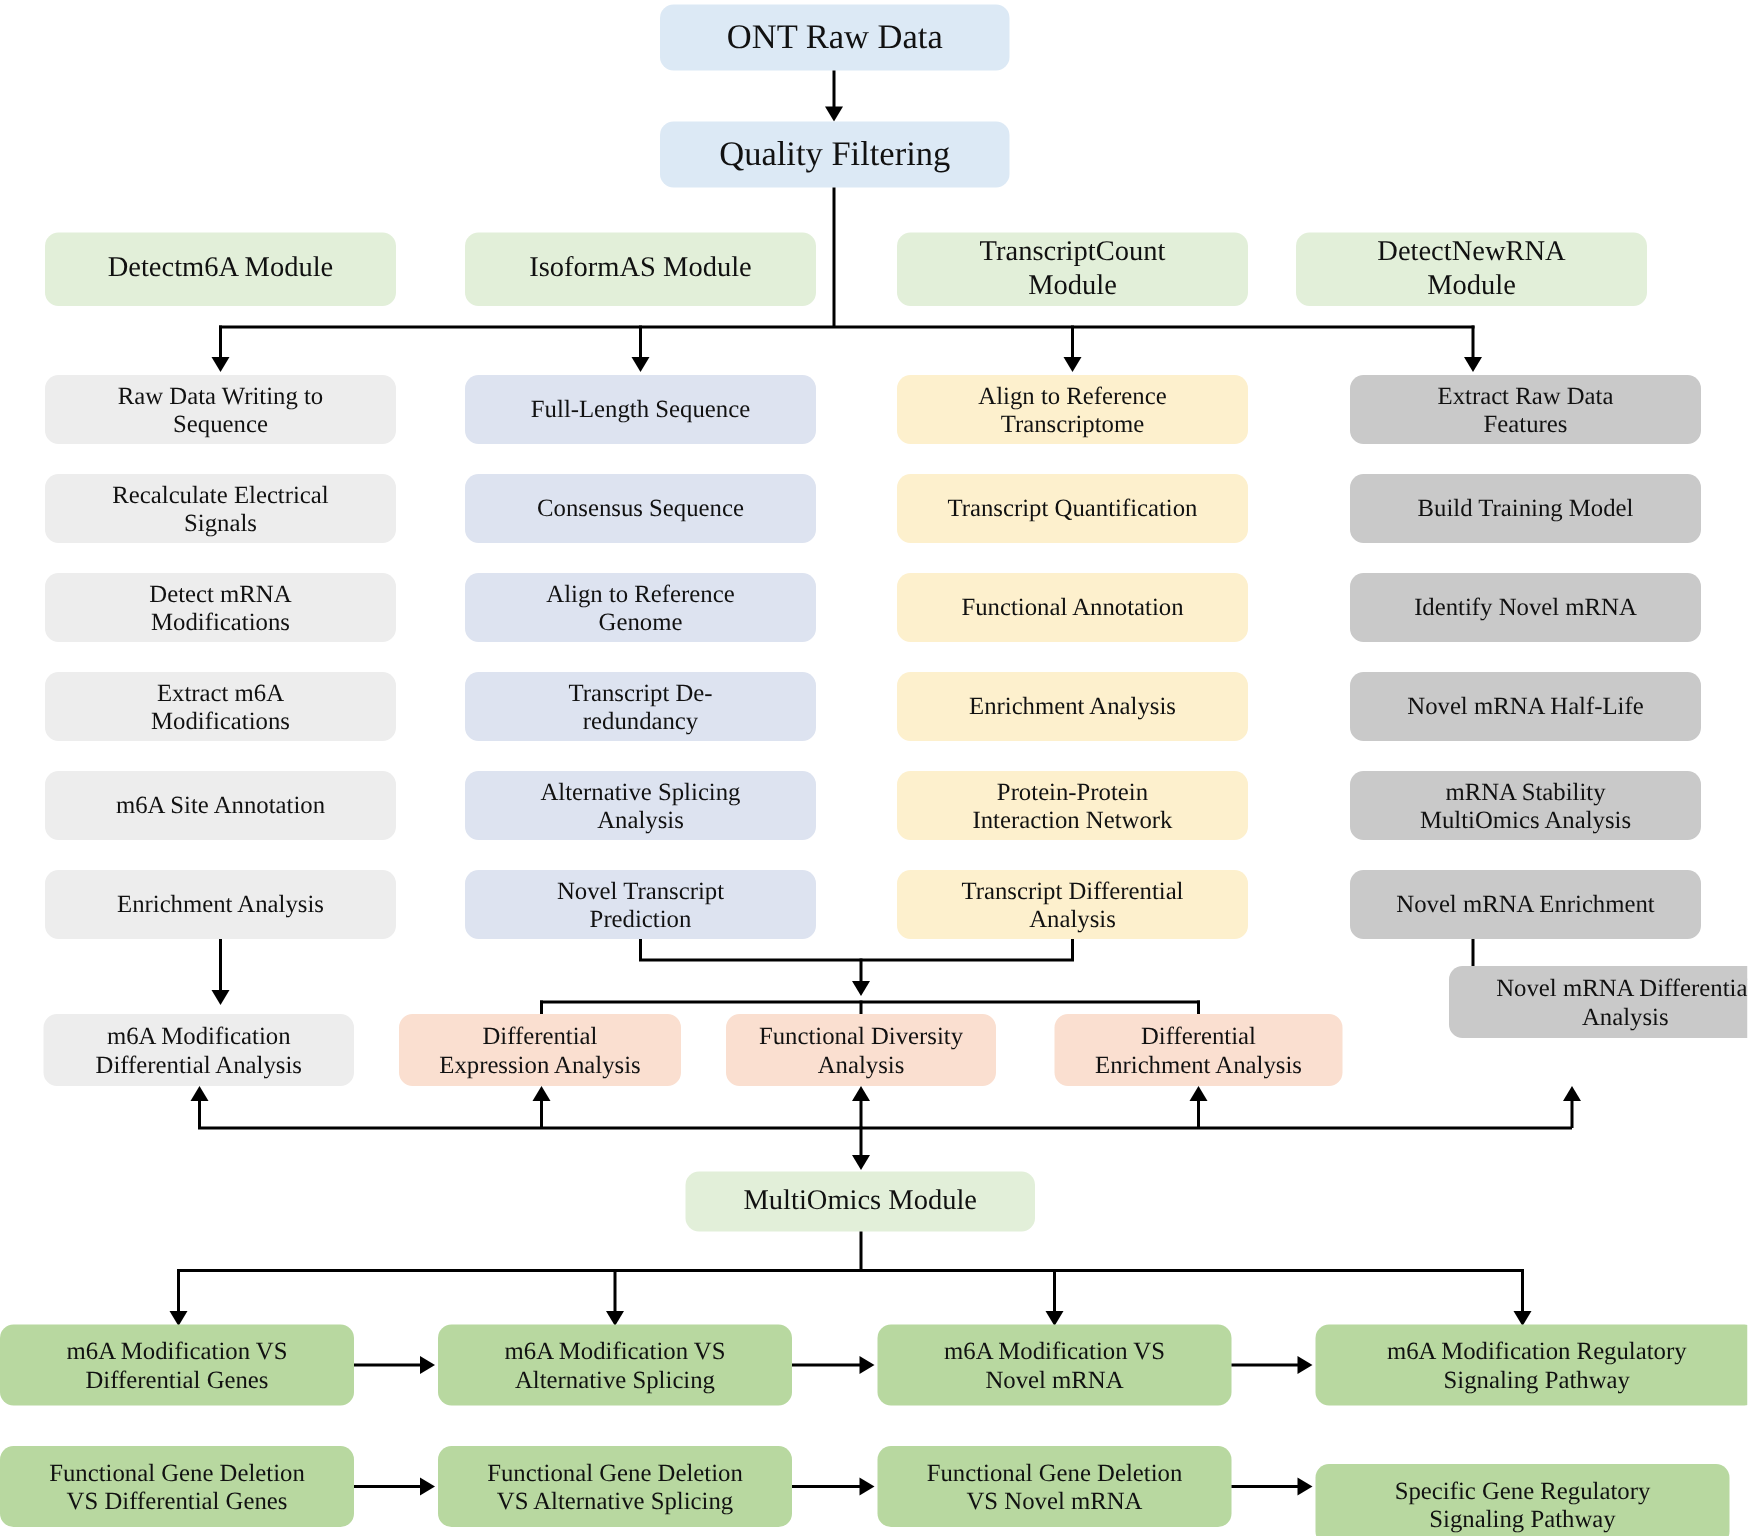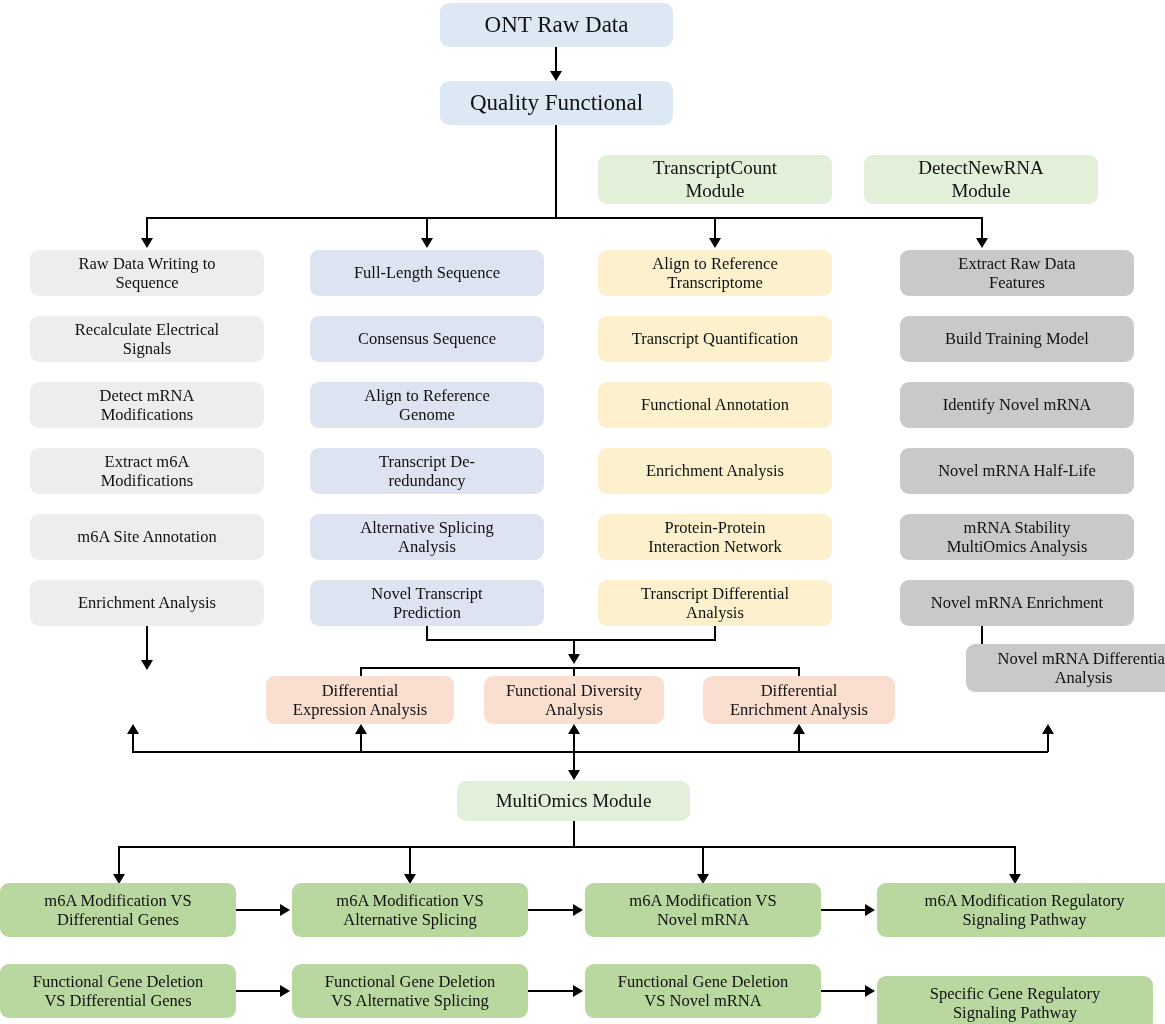--- a/index.html
+++ b/index.html
@@ -68,24 +68,26 @@
 </head>
 <body>
 
 <div id="canvas">
 
   <div class="box c-blue f-24" style="left:440px;top:3px;width:233px;height:44px;">ONT Raw Data</div>
 
   <div class="ln vl" style="left:555px;top:47px;height:26px;"></div>
   <div class="arrow ar-down" style="left:550px;top:71px;"></div>
 
-  <div class="box c-blue f-24" style="left:440px;top:81px;width:233px;height:44px;">Quality Functional</div>
+  <div class="box c-blue f-24" style="left:440px;top:81px;width:233px;height:44px;">Quality Filtering</div>
 
   <div class="ln vl" style="left:555px;top:125px;height:93px;"></div>
 
+  <div class="box c-green f-20" style="left:30px;top:155px;width:234px;height:49px;">Detectm6A Module</div>
+  <div class="box c-green f-20" style="left:310px;top:155px;width:234px;height:49px;">IsoformAS Module</div>
   <div class="box c-green f-20" style="left:598px;top:155px;width:234px;height:49px;">TranscriptCount
 Module</div>
   <div class="box c-green f-20" style="left:864px;top:155px;width:234px;height:49px;">DetectNewRNA
 Module</div>
 
   <div class="ln hl" style="left:146px;top:217px;width:837px;"></div>
   <div class="ln vl" style="left:146px;top:217px;height:23px;"></div>
   <div class="arrow ar-down" style="left:141px;top:238px;"></div>
   <div class="ln vl" style="left:426px;top:217px;height:23px;"></div>
   <div class="arrow ar-down" style="left:421px;top:238px;"></div>
@@ -145,20 +147,22 @@
   <div class="ln vl" style="left:714px;top:626px;height:14px;"></div>
   <div class="ln hl" style="left:426px;top:639px;width:290px;"></div>
   <div class="ln vl" style="left:573px;top:639px;height:18px;"></div>
   <div class="arrow ar-down" style="left:568px;top:654px;"></div>
 
   <div class="ln hl" style="left:360px;top:667px;width:440px;"></div>
   <div class="ln vl" style="left:360px;top:667px;height:16px;"></div>
   <div class="ln vl" style="left:573px;top:667px;height:16px;"></div>
   <div class="ln vl" style="left:798px;top:667px;height:16px;"></div>
 
+  <div class="box c-gray f-17" style="left:29px;top:676px;width:207px;height:48px;">m6A Modification
+Differential Analysis</div>
   <div class="box c-peach f-17" style="left:266px;top:676px;width:188px;height:48px;">Differential
 Expression Analysis</div>
   <div class="box c-peach f-17" style="left:484px;top:676px;width:180px;height:48px;">Functional Diversity
 Analysis</div>
   <div class="box c-peach f-17" style="left:703px;top:676px;width:192px;height:48px;">Differential
 Enrichment Analysis</div>
   <div class="box c-dgray f-17" style="left:930px;top:644px;width:235px;height:48px;">Novel mRNA Differential
 Analysis</div>
 
   <div class="ln hl" style="left:132px;top:751px;width:916px;"></div>

